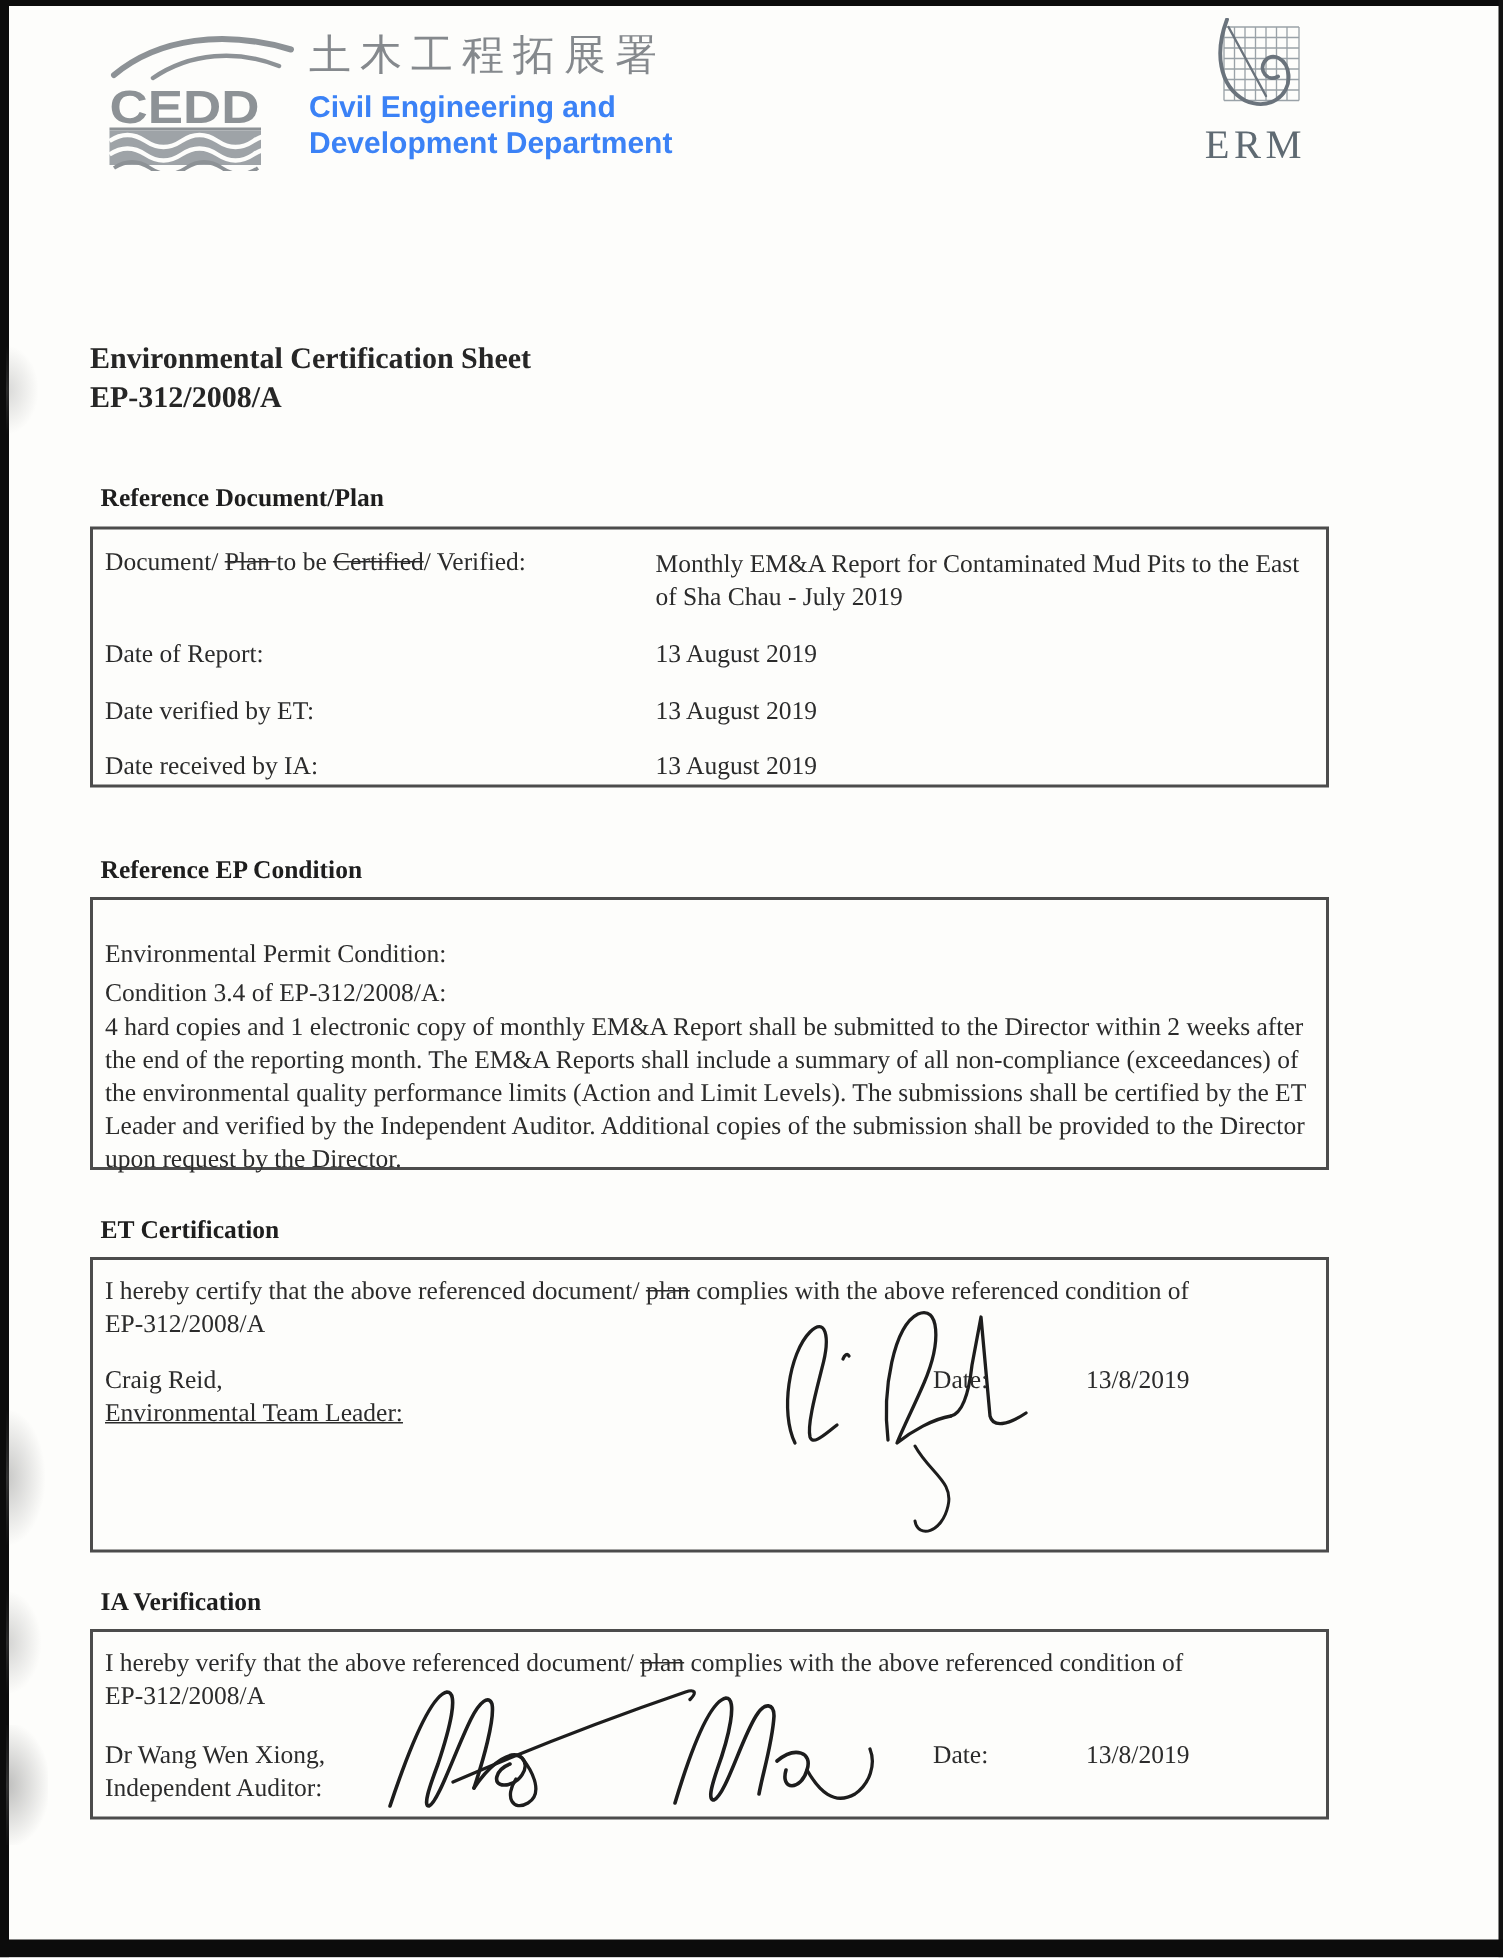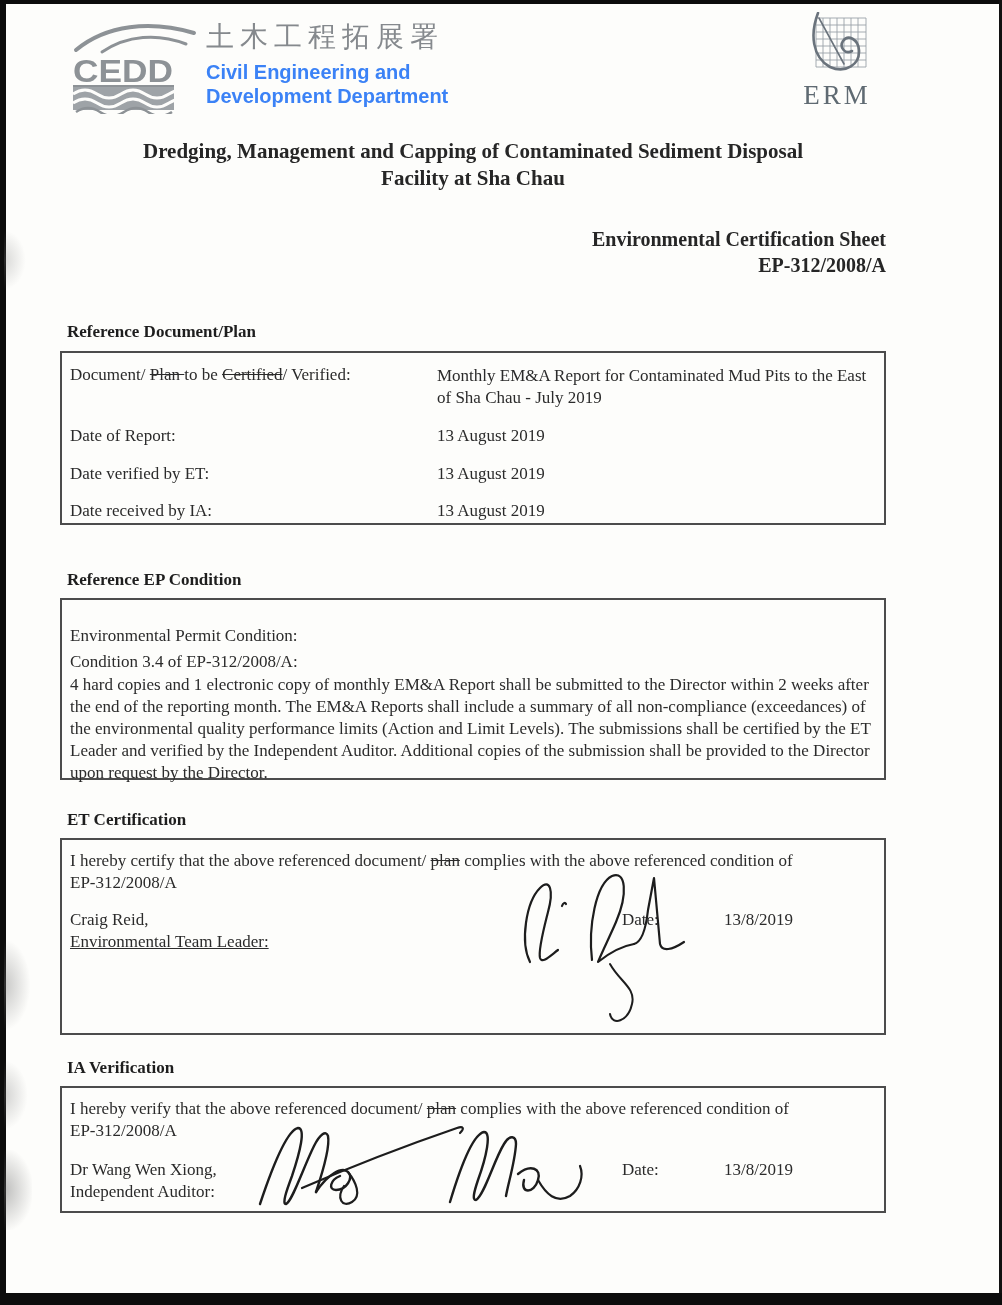--- a/index.html
+++ b/index.html
@@ -21,21 +21,21 @@
   .cedd-emblem { position:absolute; left:0; top:2px; }
   .cedd-text { position:absolute; left:134px; top:0; font-family:"Liberation Sans", sans-serif; }
   .cedd-cn { font-size:28px; letter-spacing:6px; color:#85898d; white-space:nowrap; }
   .cedd-en { margin-top:4px; font-size:20px; font-weight:bold; color:#3b82f6; line-height:24px; }
   .erm-logo { position:absolute; left:797px; top:12px; width:80px; text-align:center; }
   .erm-name { font-family:"Liberation Serif", serif; font-size:27px; letter-spacing:3px; color:#5f6a72; margin-top:0px; }
 
   
   .title-block { position:absolute; left:60px; top:138px; width:826px; text-align:center;
                  font-weight:bold; font-size:21px; color:#262626; line-height:27px; }
-  .subtitle-block { position:absolute; left:60px; top:226px; width:826px; text-align:right;
+  .subtitle-block { position:absolute; left:60px; top:226px; width:826px; text-align:left;
                  font-weight:bold; font-size:20px; color:#262626; line-height:26px; }
 
   .section-heading { position:absolute; left:67px; font-weight:bold; font-size:17px; color:#1e1e1e; }
   .doc-box { position:absolute; left:60px; width:826px; border:2px solid #4c4c4c; background:transparent; }
   .inbox { position:absolute; font-size:17px; color:#2b2b2b; }
   .struck { text-decoration:line-through; }
   .para { line-height:22px; }
   .sig-svg { position:absolute; }
   .sig-svg path { fill:none; stroke:#1d1d1d; stroke-linecap:round; stroke-linejoin:round; }
   .logo-stroke { fill:none; stroke:#8d9296; stroke-linecap:round; }
@@ -82,24 +82,20 @@
       <g class="grid-stroke">
         <path d="M12,6 H62 M12,13 H62 M12,20 H62 M12,27 H62 M12,34 H62 M12,41 H62 M12,48 H62 M12,55 H62" fill="none"></path>
         <path d="M12,6 V55 M19,6 V55 M26,6 V55 M33,6 V55 M40,6 V55 M47,6 V55 M54,6 V55 M62,6 V55" fill="none"></path>
       </g>
       <path class="fern-stroke" d="M14,1 C6,22 8,45 26,55 C42,62 56,52 55,38 C54,27 44,22 39,29 C35,35 41,43 48,39" stroke-width="2.6"></path>
       <path class="fern-stroke" d="M15,6 L40,52" stroke-width="1.6"></path>
     </svg>
     <div class="erm-name">ERM</div>
   </div>
 
-  <div class="title-block">
-    <div>Dredging, Management and Capping of Contaminated Sediment Disposal</div>
-    <div>Facility at Sha Chau</div>
-  </div>
   <div class="subtitle-block">
     <div>Environmental Certification Sheet</div>
     <div>EP-312/2008/A</div>
   </div>
 
   <div class="section-heading" style="top:322px;">Reference Document/Plan</div>
   <div class="doc-box" style="top:351px; height:174px;">
     <div class="inbox" style="left:8px; top:12px; width:370px;"><span>Document/ </span><span class="struck">Plan </span><span>to be </span><span class="struck">Certified</span><span>/ Verified:</span></div>
     <div class="inbox para" style="left:375px; top:12px; width:445px;">Monthly EM&amp;A Report for Contaminated Mud Pits to the East of Sha Chau - July 2019</div>
     <div class="inbox" style="left:8px; top:73px;">Date of Report:</div>

